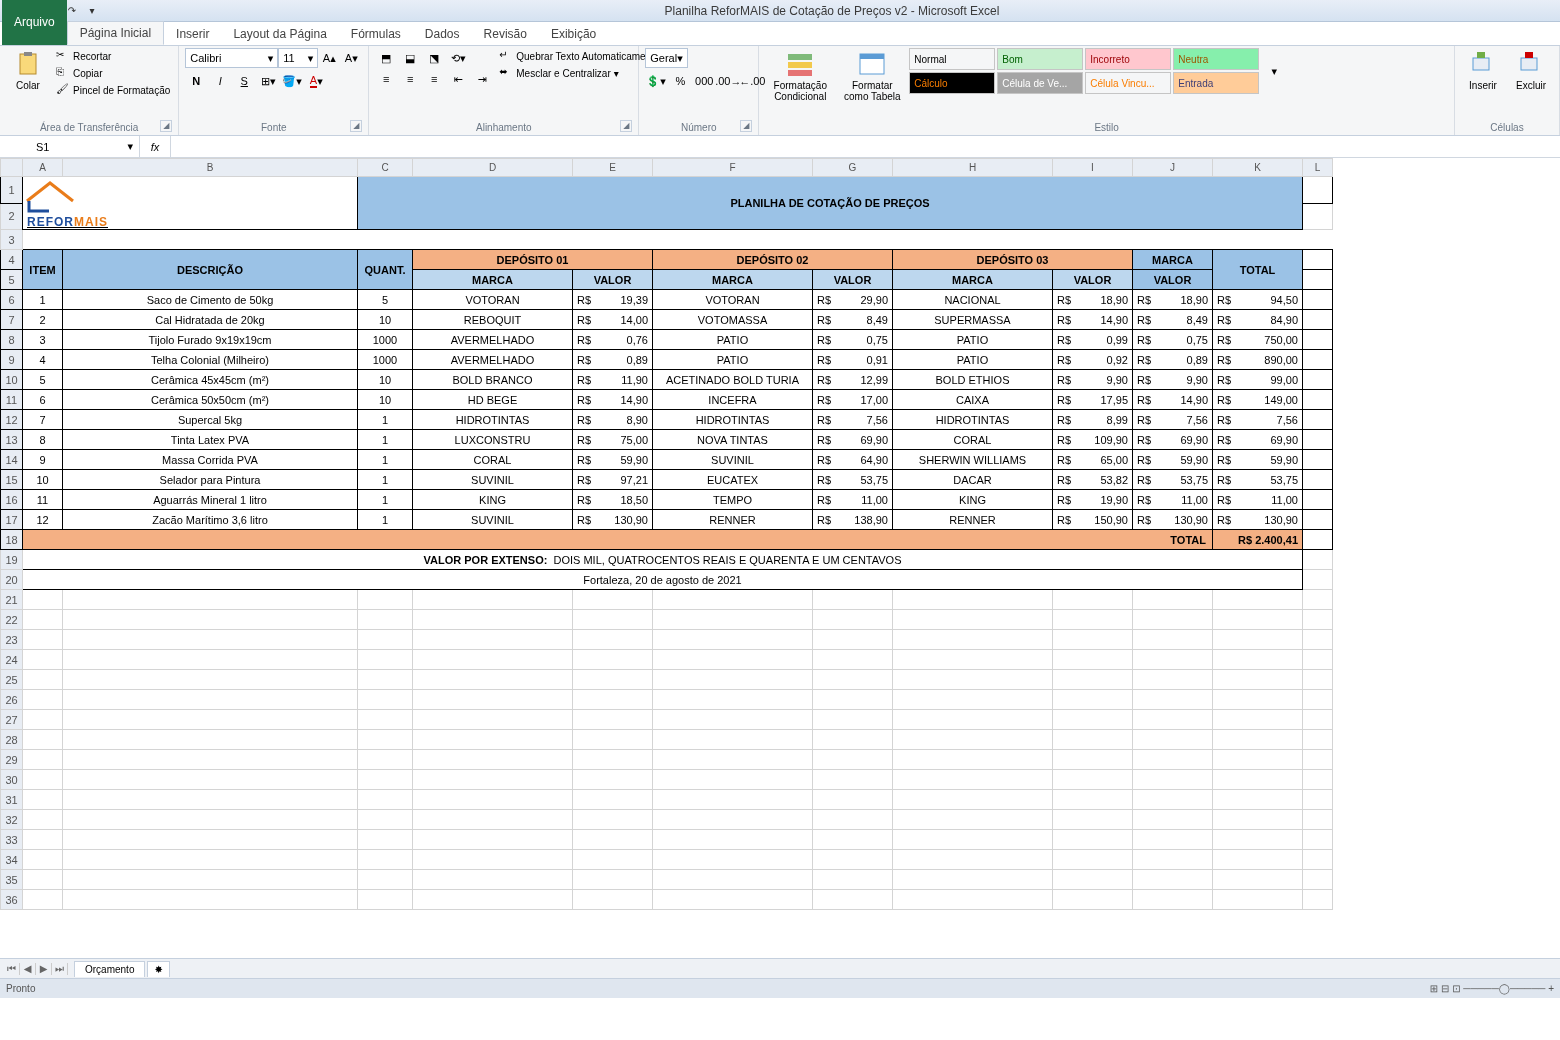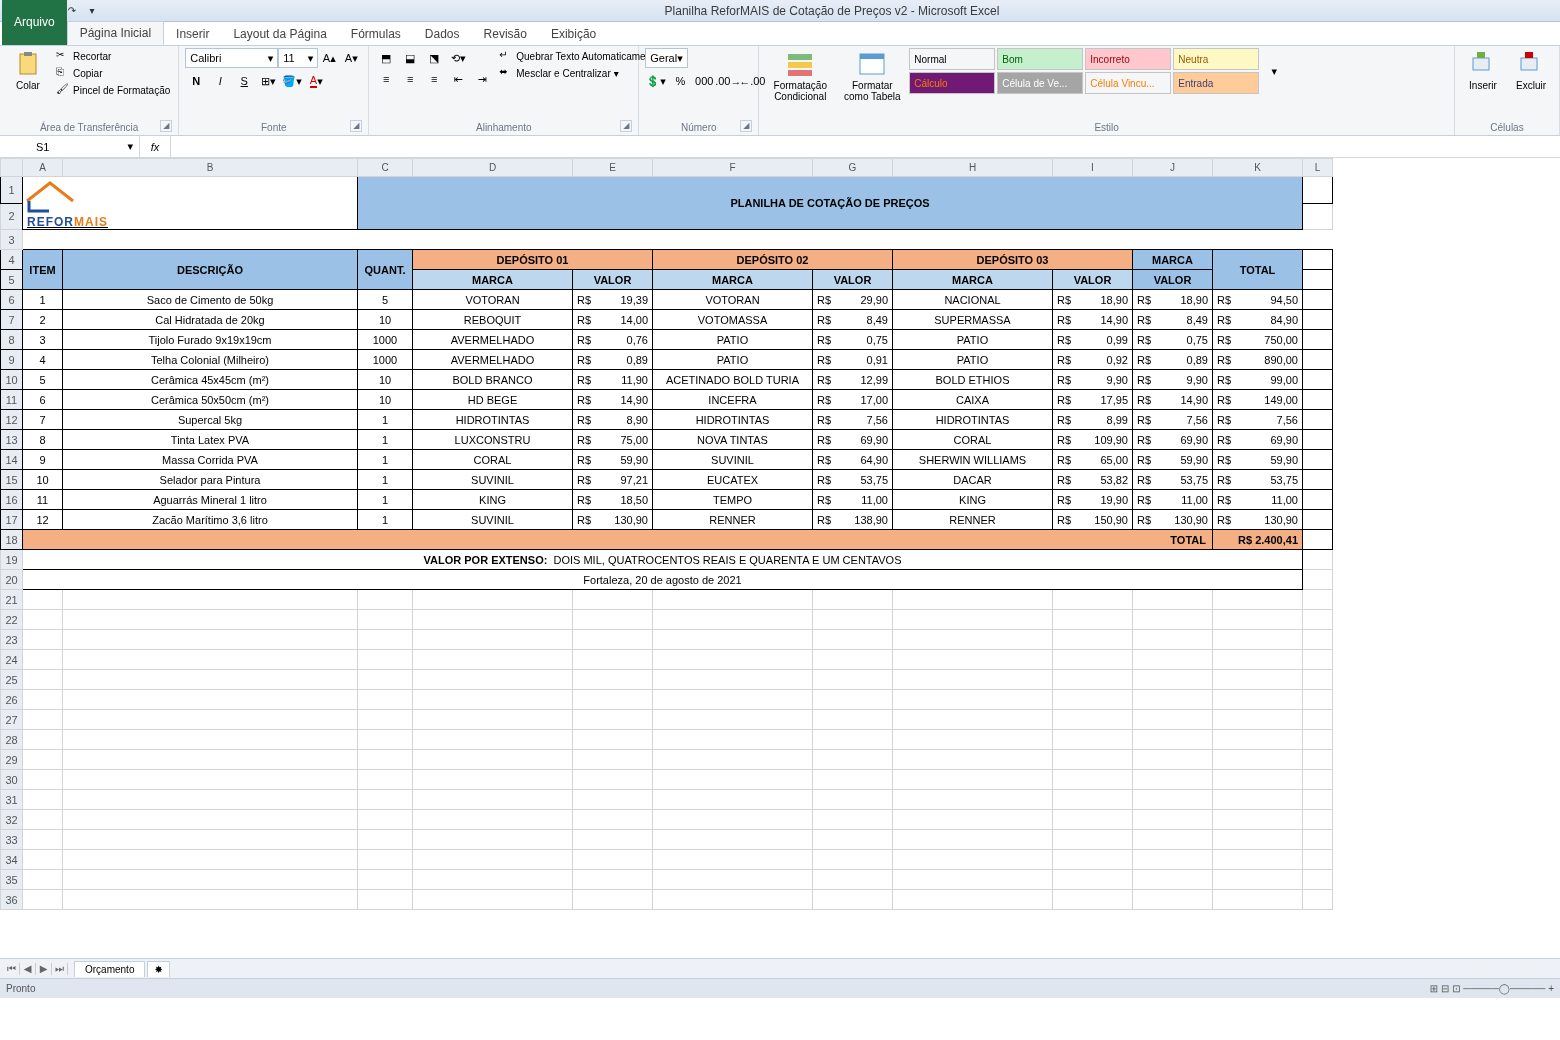--- a/index.html
+++ b/index.html
@@ -224,22 +224,22 @@
               <rect x="2" y="4" width="24" height="20" fill="#fff" stroke="#5b9bd5"></rect>
               <rect x="2" y="4" width="24" height="5" fill="#5b9bd5"></rect>
             </svg>
           </span>
         <span class="lbl">Formatar como Tabela</span>
       </div>
       <div style="display:grid;grid-template-columns:repeat(4,86px);gap:2px">
         <div class="style-cell">Normal</div>
         <div class="style-cell" style="background:#c6efce;color:#006100">Bom</div>
         <div class="style-cell" style="background:#ffc7ce;color:#9c0006">Incorreto</div>
-        <div class="style-cell" style="background:#fef9c3;color:#9c5700">Neutra</div>
-        <div class="style-cell" style="background:#701a75;color:#fa7d00">Cálculo</div>
+        <div class="style-cell" style="background:#86efac;color:#9c5700">Neutra</div>
+        <div class="style-cell" style="background:#000000;color:#fa7d00">Cálculo</div>
         <div class="style-cell" style="background:#a5a5a5;color:#fff">Célula de Ve...</div>
         <div class="style-cell" style="color:#fa7d00">Célula Vincu...</div>
         <div class="style-cell" style="background:#ffcc99;color:#3f3f76">Entrada</div>
       </div>
       <div class="ic-btn" style="height:46px">▾</div>
     </div>
     <div class="group-label"><span>Estilo</span></div>
   </div>
 
   <div class="group">

